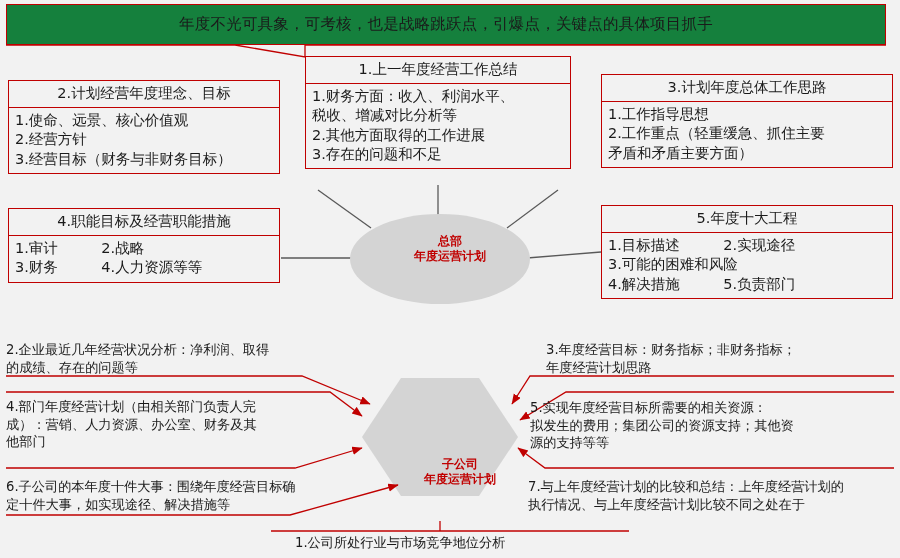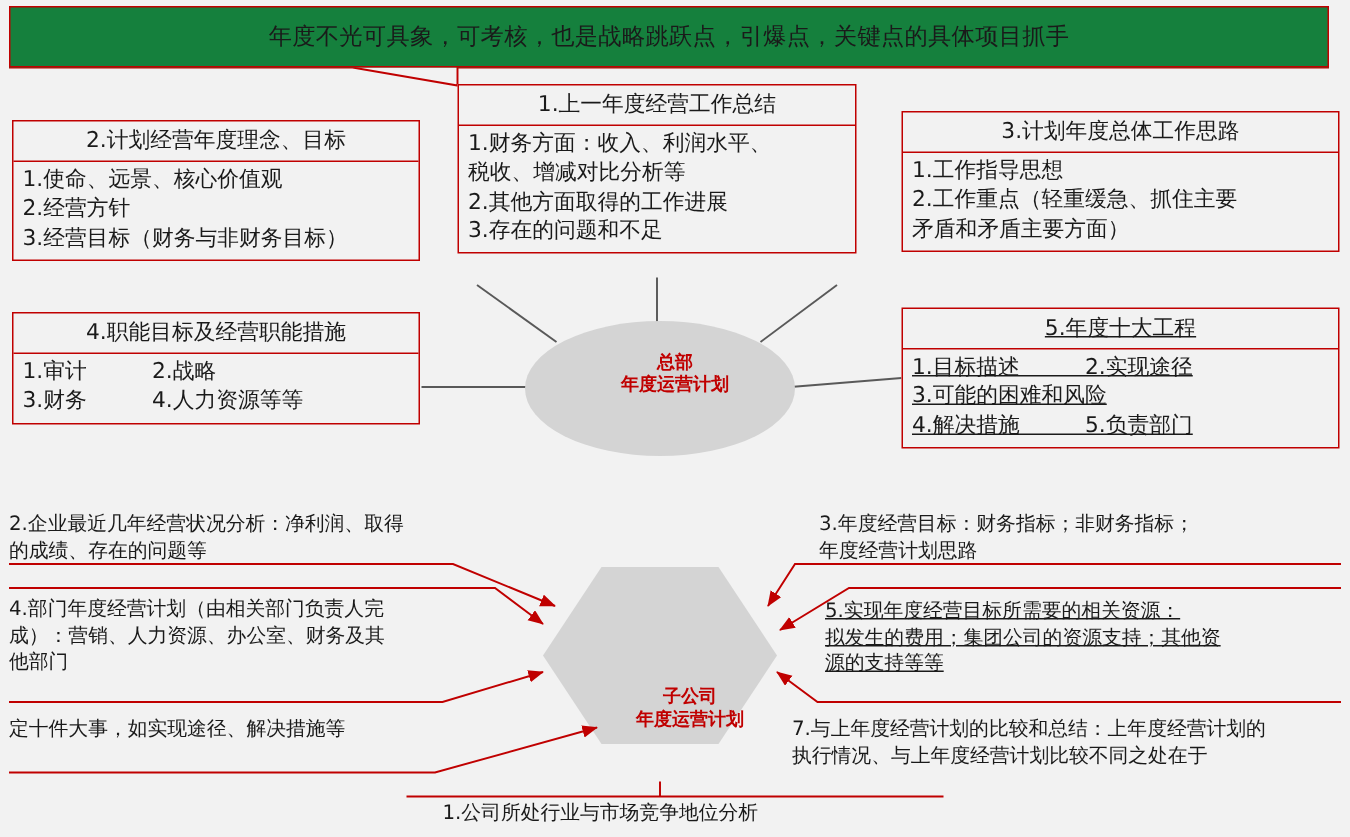--- a/index.html
+++ b/index.html
@@ -72,35 +72,35 @@
     line-height: 1.33;
     color: #1a1a1a;
   }
   .card-body .ln { white-space: nowrap; }
 
   
   #card-prev-year   { left: 305px; top: 56px;  width: 266px; }
   #card-concept     { left: 8px;   top: 80px;  width: 272px; }
   #card-approach    { left: 601px; top: 74px;  width: 292px; }
   #card-function    { left: 8px;   top: 208px; width: 272px; }
-  #card-projects    { left: 601px; top: 205px; width: 292px; text-decoration: underline; }
+  #card-projects    { left: 601px; top: 205px; width: 292px; }
 
   
   .note {
     position: absolute;
     font-size: 13.2px;
     line-height: 1.34;
     color: #1a1a1a;
   }
   .note .ln { white-space: nowrap; }
   #note-2 { left: 6px;   top: 341px; }
   #note-4 { left: 6px;   top: 398px; }
   #note-6 { left: 6px;   top: 478px; }
   #note-3 { left: 546px; top: 341px; }
-  #note-5 { left: 550px; top: 399px; text-decoration: underline; }
+  #note-5 { left: 530px; top: 399px; }
   #note-7 { left: 528px; top: 478px; }
   #note-1 { left: 295px; top: 534px; }
 
   
   .hub-label {
     position: absolute;
     text-align: center;
     color: #c00000;
     font-size: 12px;
     line-height: 1.28;
@@ -220,20 +220,21 @@
     <div class="ln">的成绩、存在的问题等</div>
   </div>
 
   <div class="note" id="note-4">
     <div class="ln">4.部门年度经营计划（由相关部门负责人完</div>
     <div class="ln">成）：营销、人力资源、办公室、财务及其</div>
     <div class="ln">他部门</div>
   </div>
 
   <div class="note" id="note-6">
+    <div class="ln">6.子公司的本年度十件大事：围绕年度经营目标确</div>
     <div class="ln">定十件大事，如实现途径、解决措施等</div>
   </div>
 
   <div class="note" id="note-3">
     <div class="ln">3.年度经营目标：财务指标；非财务指标；</div>
     <div class="ln">年度经营计划思路</div>
   </div>
 
   <div class="note" id="note-5">
     <div class="ln">5.实现年度经营目标所需要的相关资源：</div>

